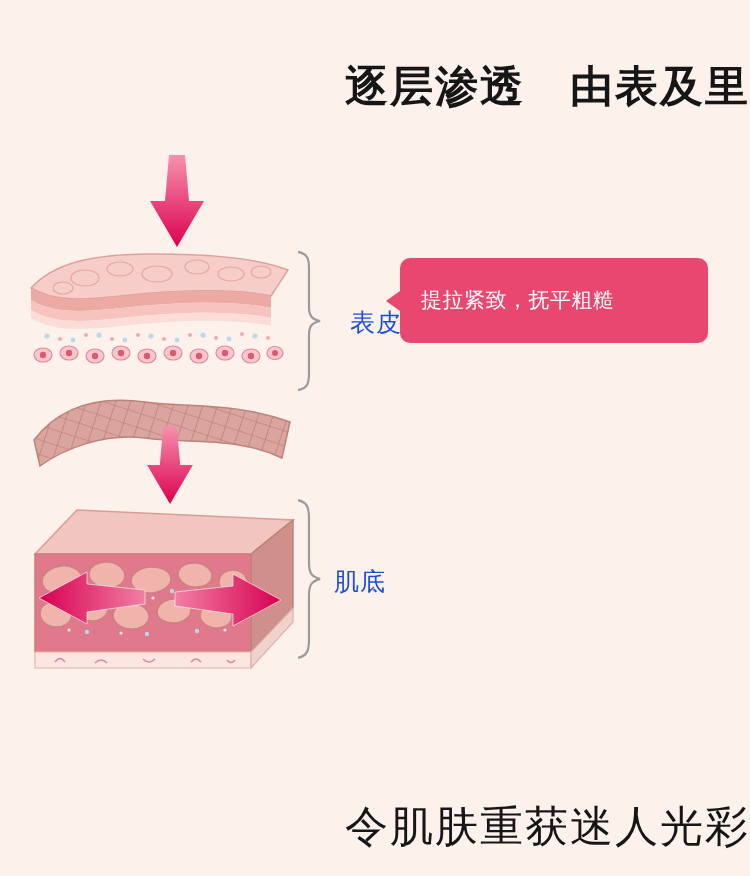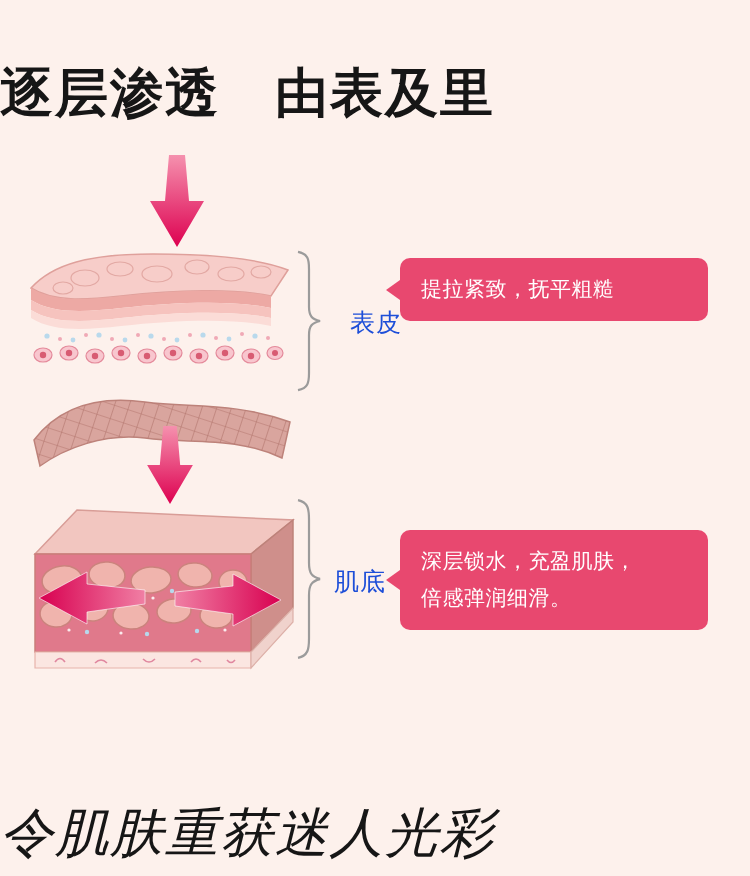--- a/index.html
+++ b/index.html
@@ -6,44 +6,44 @@
   body{font-family:"DejaVu Sans",sans-serif;}
   .page{
     position:relative;
     width:750px;height:876px;
     background:#fdf1ec;
     overflow:hidden;
     margin:0 auto;
   }
   .title{
     position:absolute;left:0;width:750px;
-    text-align:left;
+    text-align:right;
     color:#161616;
-    font-size:53px;
+    font-size:43px;
     font-weight:600;
     letter-spacing:2px;
     white-space:nowrap;
   }
   .title-top{top:58px;}
-  .title-bottom{top:798px;font-weight:500;font-style:italic;}
+  .title-bottom{top:798px;font-weight:500;}
   .abs{position:absolute;}
   .layer-label{
     position:absolute;
     color:#1d4ed8;
     font-size:25px;
     letter-spacing:1px;
     margin-left:24px;
   }
   .callout{
     position:absolute;
     width:266px;
     background:#e8486f;
     border-radius:10px;
     color:#ffffff;
-    padding:13px 21px;
+    padding:24px 21px;
     font-size:21px;
     line-height:37px;
     letter-spacing:0.5px;
   }
   .callout::before{
     content:"";
     position:absolute;
     left:-14px;top:50%;margin-top:-10px;
     border-top:10px solid transparent;
     border-bottom:10px solid transparent;
@@ -227,20 +227,16 @@
     <g>
       <polygon points="150,102 208,96 208,84 256,110 208,136 208,124 150,116" fill="url(#lgradR)" stroke="#ffffff" stroke-width="1" stroke-opacity="0.6"></polygon>
     </g>
   </svg>
 
   <svg class="abs" style="left:296px;top:498px;" width="26" height="162" viewBox="0 0 26 150" preserveAspectRatio="none">
     <path d="M2,2 C12,4 13,10 13,20 L13,60 C13,70 16,73 24,75 C16,77 13,80 13,90 L13,130 C13,140 12,146 2,148" fill="none" stroke="#9b9b9b" stroke-width="2.2"></path>
   </svg>
   <div class="layer-label" style="left:310px;top:565px;">肌底</div>
 
-  <div class="callout" style="left:400px;top:530px;">
-    <div>深层锁水，充盈肌肤，</div>
-    <div>倍感弹润细滑。</div>
-  </div>
 
   <div class="title title-bottom">令肌肤重获迷人光彩</div>
 
 </div>
 
 </body></html>

